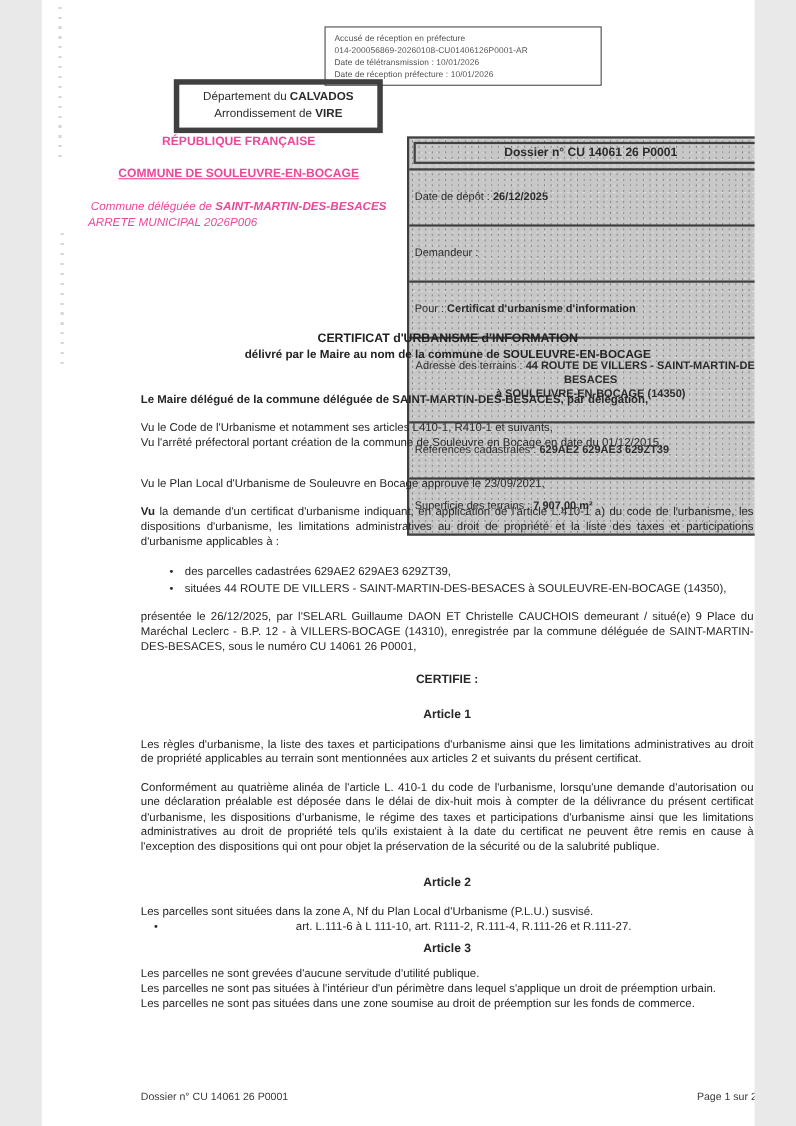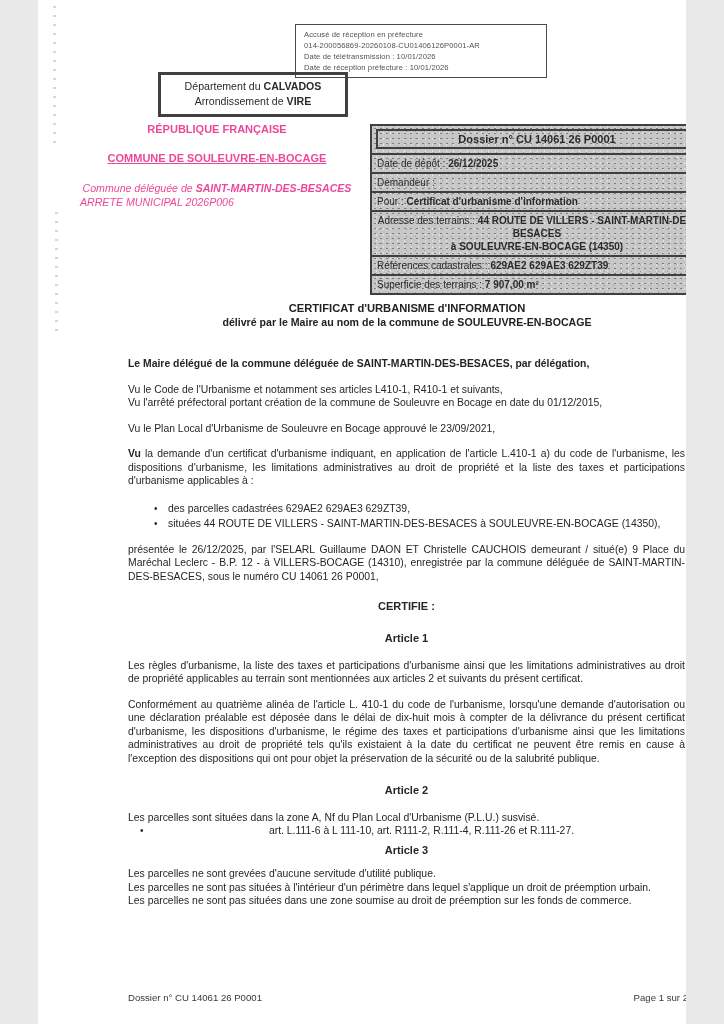--- a/index.html
+++ b/index.html
@@ -16,21 +16,21 @@
   }
   
   .stamp {
     position:absolute; left:257px; top:24px; width:252px;
     border:1px solid #4a4a4a; padding:4px 8px;
     font-size:7.6px; line-height:1.45; color:#525252; letter-spacing:.1px;
   }
   
   .dept-box {
     position:absolute; left:120px; top:72px; width:190px;
-    border:3px solid #404040; padding:4px 2px 5px;
+    border:5px solid #404040; padding:4px 2px 5px;
     text-align:center; font-size:10.6px; line-height:1.4; color:#2b2b2b;
   }
   .dept-box b { font-weight:bold; }
   
   .letterhead { position:absolute; left:42px; top:123px; width:274px; text-align:center; color:#ec4899; }
   .lh-republic { font-weight:bold; font-size:11px; }
   .lh-commune  { font-weight:bold; font-size:11px; text-decoration:underline; margin-top:17px; }
   .lh-delegated { font-style:italic; font-size:10.6px; margin-top:17px; line-height:1.35; }
   .lh-delegated b { font-weight:bold; }
   .lh-arrete { font-style:italic; font-size:10.6px; text-align:left; margin-top:1px; }
@@ -39,21 +39,21 @@
     position:absolute; left:332px; top:124px; width:334px;
     border:2px solid #3f3f3f; font-size:10px; line-height:1.3; color:#2a2a2a;
     background-color:#c7c7c7;
     background-image:
       radial-gradient(#7d7d7d 0.6px, transparent 0.8px),
       radial-gradient(#9a9a9a 0.5px, transparent 0.7px),
       radial-gradient(#e2e2e2 0.7px, transparent 0.9px);
     background-size:6px 5px, 9px 7px, 7px 6px;
     background-position:0 0, 3px 2px, 1px 4px;
   }
-  .dossier .row { border-bottom:2px solid #3f3f3f; padding:2px 5px; }
+  .dossier .row { border-bottom:2px solid #3f3f3f; padding:18px 5px; }
   .dossier .row:last-child { border-bottom:none; }
   .dossier-header {
     border:2px solid #3f3f3f; margin:2px 2px; padding:1px 0;
     font-weight:bold; font-size:11px; text-align:center;
   }
   .row-header-wrap { border-bottom:2px solid #3f3f3f; padding:1px 2px 2px; }
   .dossier .lbl { font-weight:normal; }
   .dossier .val { font-weight:bold; }
   .row-flex { display:flex; }
   .row-flex .lbl { flex:0 0 64px; }
@@ -63,21 +63,21 @@
   
   .doc-title { position:absolute; left:90px; top:302px; width:558px; text-align:center; color:#222; }
   .doc-title .t1 { font-weight:bold; font-size:11.2px; }
   .doc-title .t2 { font-weight:bold; font-size:10.6px; margin-top:2px; }
   
   .body-text { position:absolute; left:90px; top:357px; width:557px; font-size:10.4px; line-height:1.3; color:#262626; }
   .body-text p { margin:0 0 12px; text-align:justify; }
   .p-tight { margin-bottom:0 !important; }
   .p-bold { font-weight:bold; text-align:left !important; }
   .p-left { text-align:left !important; }
-  .vublock { margin-bottom:12px; }
+  .vublock { margin-bottom:24px; }
   .bullets1 { margin:14px 0 12px; }
   .bullet-row { display:flex; margin-bottom:2px; }
   .bullet-row .dot { flex:0 0 40px; text-align:left; padding-left:26px; font-size:10px; }
   .bullet-row .btxt { flex:1; text-align:justify; }
   .bullets2 .dot { flex:0 0 30px; padding-left:12px; }
   .h-center { font-weight:bold; font-size:11px; text-align:center; margin:16px 0 14px; }
   .h-article { font-weight:bold; font-size:11px; text-align:center; margin:18px 0 13px; }
   .h-article-tight { margin:5px 0 10px; }
   
   .footer {

